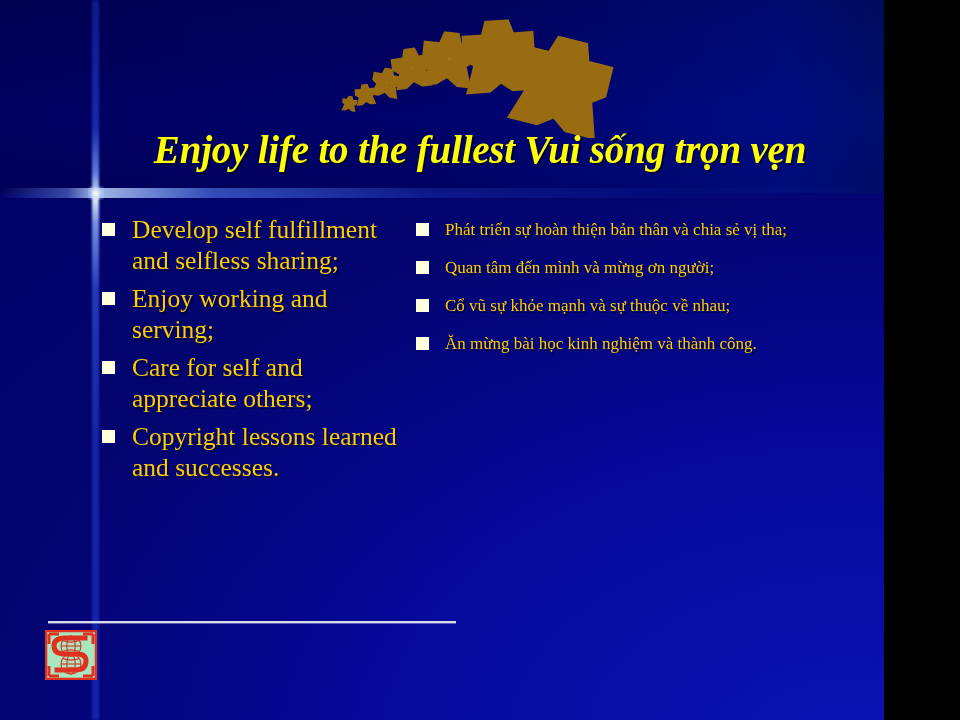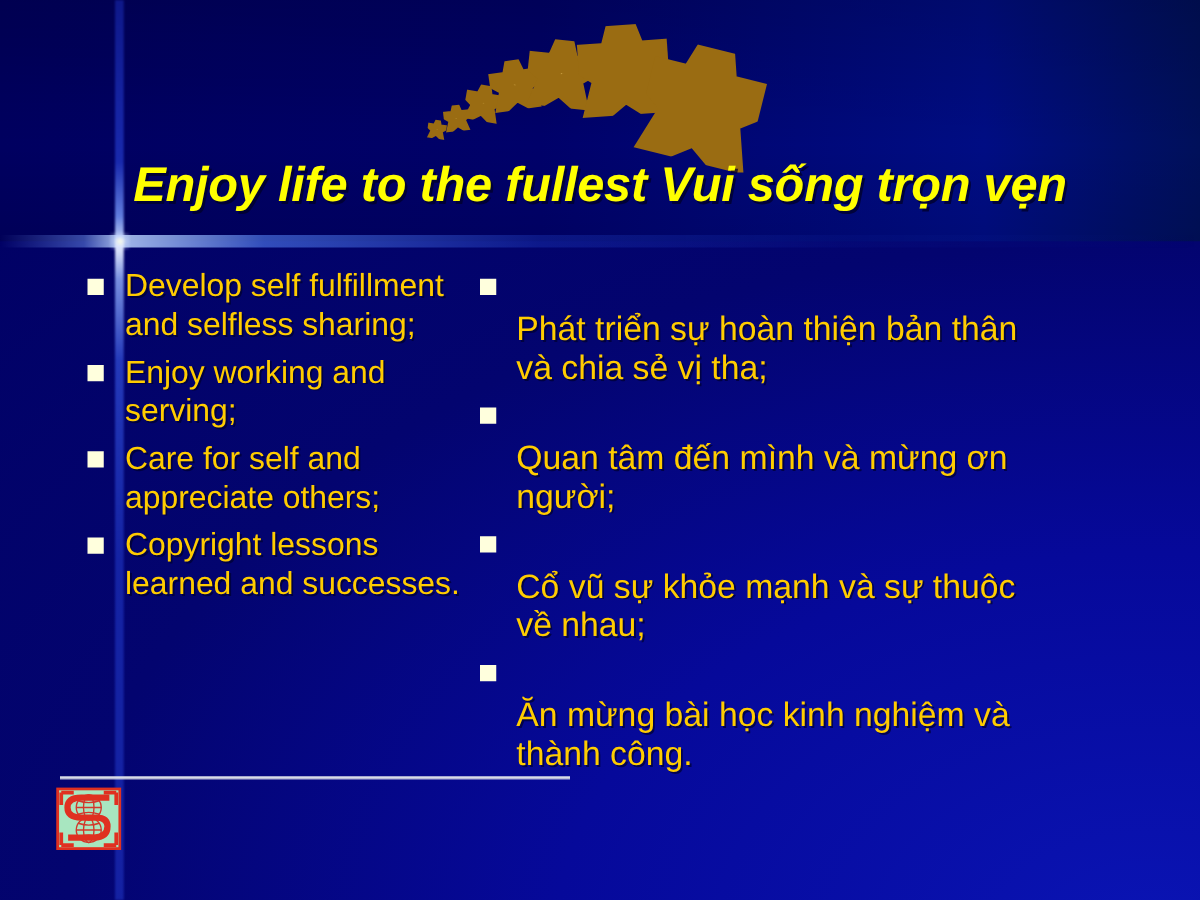--- a/index.html
+++ b/index.html
@@ -2,24 +2,24 @@
 <html><head>
 <meta charset="utf-8">
 <style>
   html, body {
     margin: 0;
     padding: 0;
     background: #000000;
   }
   #slide {
     position: relative;
-    width: 960px;
+    width: 884px;
     height: 720px;
     overflow: hidden;
-    font-family: Liberation Sans, sans-serif;
+    font-family: Liberation Serif, serif;
     background: #00006b;
   }
 
   
   .bg-base {
     position: absolute;
     left: 0; top: 0; right: 0; bottom: 0;
     background:
       radial-gradient(ellipse 1400px 900px at 96% 104%, #0a14b4 0%, #06099a 34%, #03046f 62%, #000062 100%);
   }
@@ -114,21 +114,21 @@
   .cols {
     position: absolute;
     left: 0;
     top: 214px;
     width: 960px;
     display: flex;
   }
   .col {
     box-sizing: border-box;
   }
-  .col-left  { width: 372px; padding-left: 70px; }
+  .col-left  { width: 372px; padding-left: 70px; margin-left: 32px; }
   .col-right { width: 470px; padding-left: 12px; }
 
   .bullet-row {
     display: flex;
     align-items: flex-start;
     margin-bottom: 7px;
   }
   .bullet-mark {
     flex: 0 0 auto;
     width: 13px;
@@ -136,21 +136,21 @@
     background: #ffffdd;
     margin-top: 9px;
     margin-right: 17px;
   }
   .bullet-text {
     color: #ffcc00;
     font-size: 25.5px;
     line-height: 31px;
     text-shadow: 1.5px 1.5px 0 rgba(0,0,45,0.7);
   }
-  .col-right .bullet-text { font-size: 27px; margin-top: 34px; }
+  .col-right .bullet-text { font-size: 17px; }
   .col-right .bullet-mark { margin-right: 16px; }
 
   
   .footer-rule {
     position: absolute;
     left: 48px;
     top: 621px;
     width: 408px;
     height: 2px;
     background: #d8dbe8;

